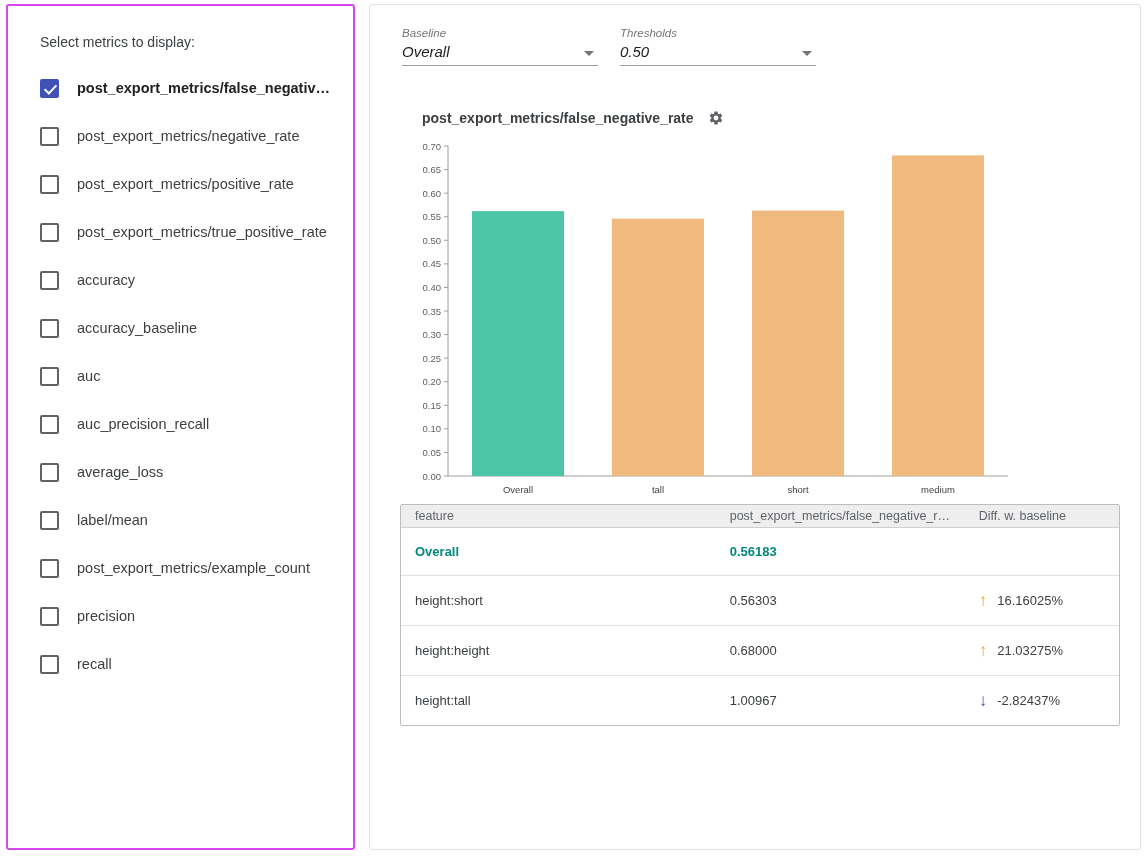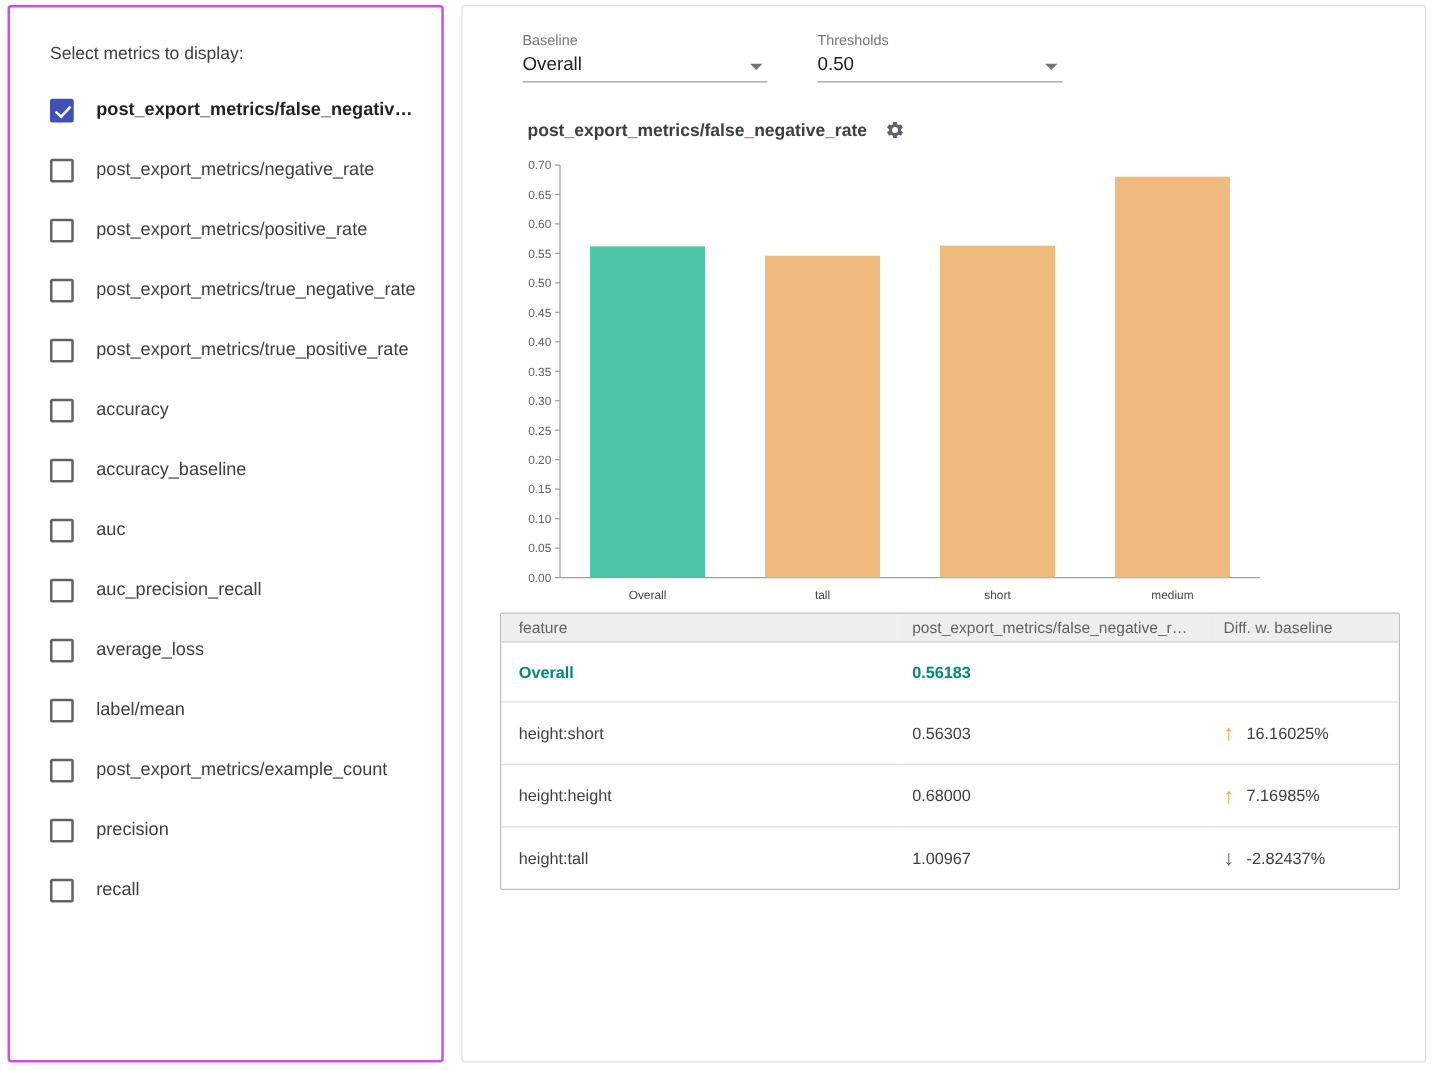--- a/index.html
+++ b/index.html
@@ -85,22 +85,23 @@
     flex: 1;
     background: #ffffff;
     border: 1px solid #e0e0e0;
     border-radius: 3px;
     padding: 16px 20px 10px 20px;
     position: relative;
   }
 
   .selectors {
     display: flex;
-    gap: 40px;
-    margin: 6px 0 0 28px;
+    gap: 22px;
+    margin: 6px 0 0 12px;
+    font-style: italic;
   }
   .select-field {
     width: 196px;
     border-bottom: 1px solid #9e9e9e;
     padding-bottom: 5px;
     position: relative;
     cursor: pointer;
   }
   .select-caption {
     font-size: 11.5px;
@@ -119,21 +120,21 @@
     height: 0;
     border-left: 5px solid transparent;
     border-right: 5px solid transparent;
     border-top: 5px solid #757575;
   }
 
   .chart-head {
     display: flex;
     align-items: flex-end;
     gap: 14px;
-    margin: 30px 0 0 32px;
+    margin: 44px 0 0 32px;
   }
   .chart-title {
     font-size: 14px;
     font-weight: bold;
     color: #3c4043;
   }
   .gear {
     width: 16px;
     height: 16px;
     display: inline-block;
@@ -217,24 +218,20 @@
           <span class="cb checked"></span>
           <span class="metric-label">post_export_metrics/false_negative_r…</span>
         </div>
         <div class="metric-row">
           <span class="cb"></span>
           <span class="metric-label">post_export_metrics/negative_rate</span>
         </div>
         <div class="metric-row">
           <span class="cb"></span>
           <span class="metric-label">post_export_metrics/positive_rate</span>
-        </div>
-        <div class="metric-row">
-          <span class="cb"></span>
-          <span class="metric-label">post_export_metrics/true_negative_rate</span>
         </div>
         <div class="metric-row">
           <span class="cb"></span>
           <span class="metric-label">post_export_metrics/true_positive_rate</span>
         </div>
         <div class="metric-row">
           <span class="cb"></span>
           <span class="metric-label">accuracy</span>
         </div>
         <div class="metric-row">
@@ -365,21 +362,21 @@
                   <span class="diff-text">16.16025%</span>
                 </span>
               </td>
             </tr>
             <tr>
               <td class="c1">height:height</td>
               <td>0.68000</td>
               <td>
                 <span class="diff">
                   <span class="arrow-up">↑</span>
-                  <span class="diff-text">7.16985%</span>
+                  <span class="diff-text">21.03275%</span>
                 </span>
               </td>
             </tr>
             <tr>
               <td class="c1">height:tall</td>
               <td>1.00967</td>
               <td>
                 <span class="diff">
                   <span class="arrow-down">↓</span>
                   <span class="diff-text">-2.82437%</span>

